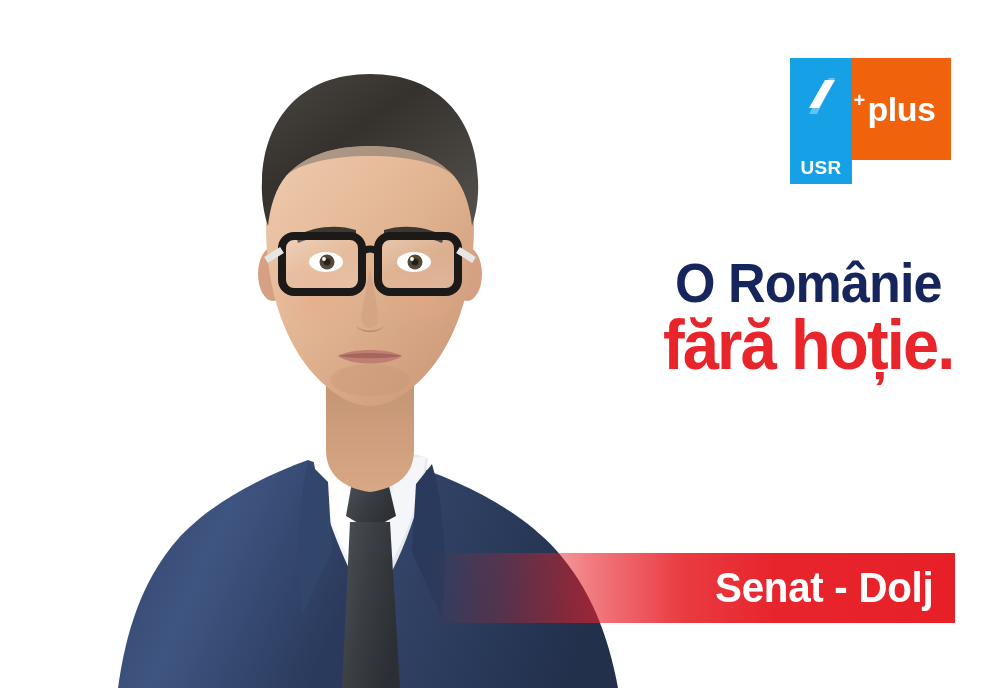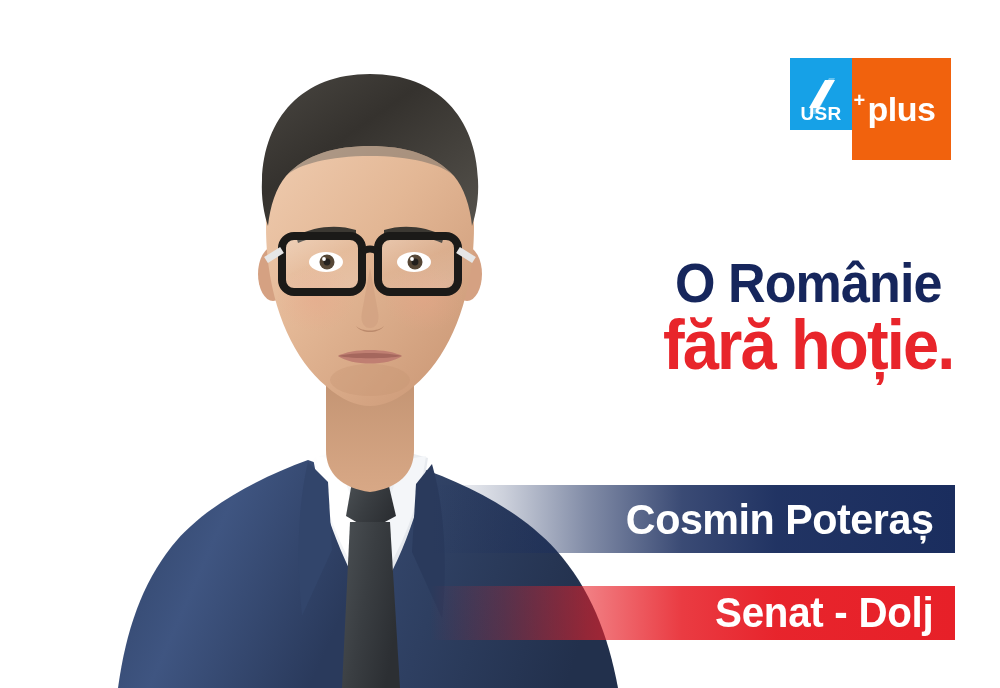--- a/index.html
+++ b/index.html
@@ -33,21 +33,21 @@
     position: absolute;
     left: 790px;
     top: 58px;
     width: 161px;
     height: 102px;
     display: flex;
   }
   .logo-usr {
     position: relative;
     width: 62px;
-    height: 72px;
+    height: 126px;
     background: #16a1e7;
     display: flex;
     flex-direction: column;
     align-items: center;
     justify-content: flex-end;
     padding-bottom: 7px;
     box-sizing: border-box;
   }
   .logo-usr .mark {
     position: absolute;
@@ -138,29 +138,28 @@
     background: linear-gradient(to right,
         rgba(26,45,94,0.00) 0%,
         rgba(26,45,94,0.22) 14%,
         rgba(26,45,94,0.55) 30%,
         rgba(26,45,94,0.86) 48%,
         rgba(26,45,94,0.97) 66%,
         rgba(26,45,94,1.00) 100%);
   }
   .bar-office {
     top: 553px;
-    height: 54px;
+    height: 70px;
     background: linear-gradient(to right,
         rgba(231,32,40,0.00) 0%,
         rgba(231,32,40,0.24) 14%,
         rgba(231,32,40,0.58) 30%,
         rgba(231,32,40,0.88) 48%,
         rgba(231,32,40,0.98) 66%,
         rgba(231,32,40,1.00) 100%);
-    margin-top: 33px;
   }
   .bar-name .bar-text {
     color: #ffffff;
     font-size: 43px;
     font-weight: bold;
     letter-spacing: -0.5px;
     line-height: 1;
     white-space: nowrap;
     transform: scaleX(0.96);
     transform-origin: right center;
@@ -307,21 +306,18 @@
     <div class="logo-plus">
       <span class="plus-word">plus<span class="plus-sign">+</span></span>
     </div>
   </div>
 
   <div class="slogan">
     <span class="line1">O Românie</span>
     <span class="line2">fără hoție.</span>
   </div>
 
-  <div class="bar bar-name">
-    <span class="bar-text">Cosmin Poteraș</span>
-  </div>
 
   <div class="bar bar-office">
     <span class="bar-text">Senat - Dolj</span>
   </div>
 
 </div>
 
 </body></html>

